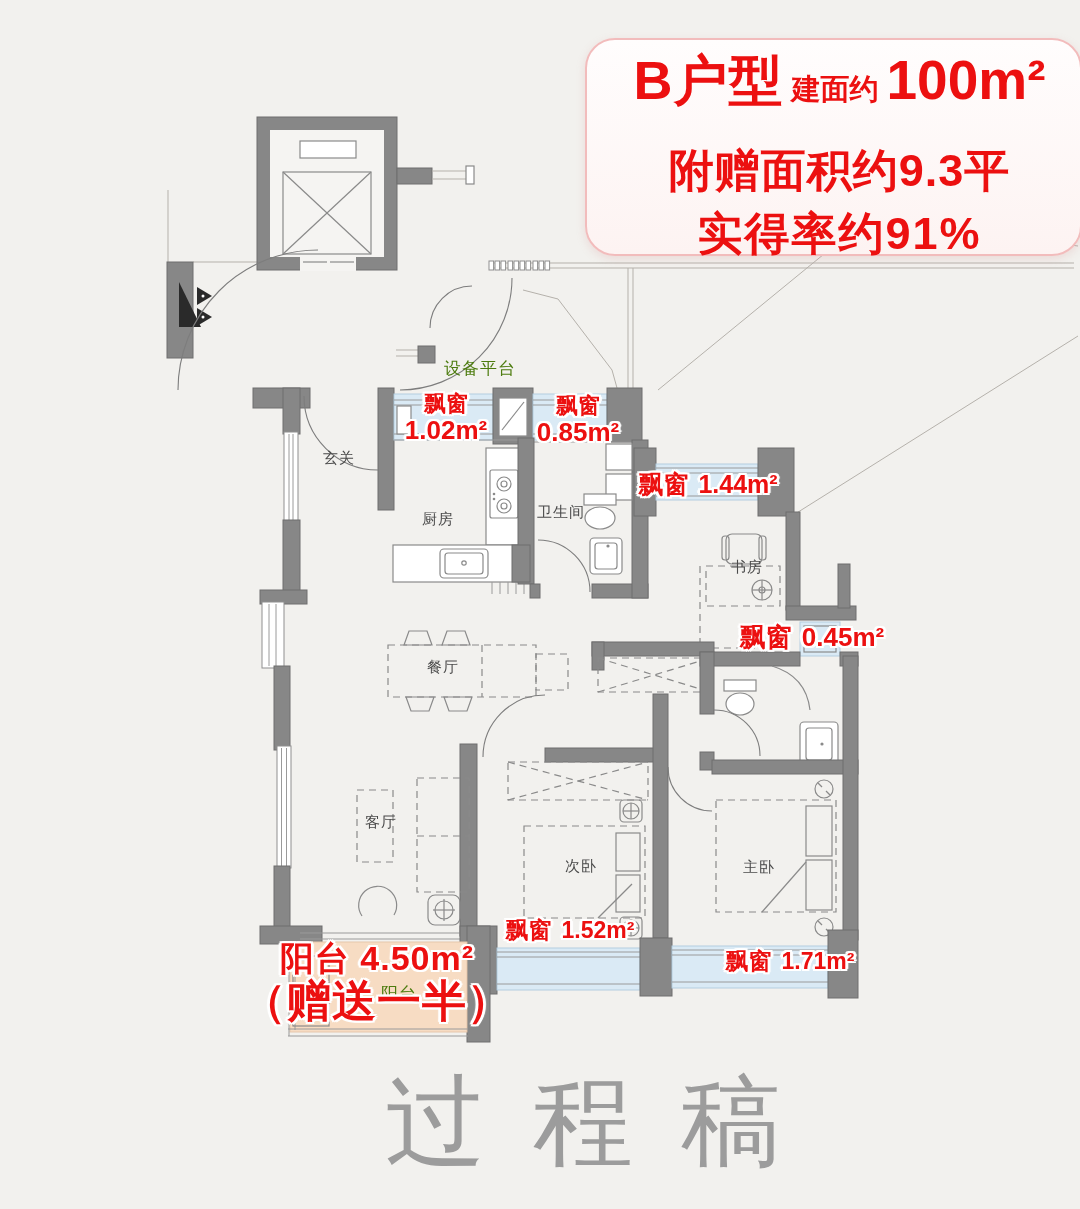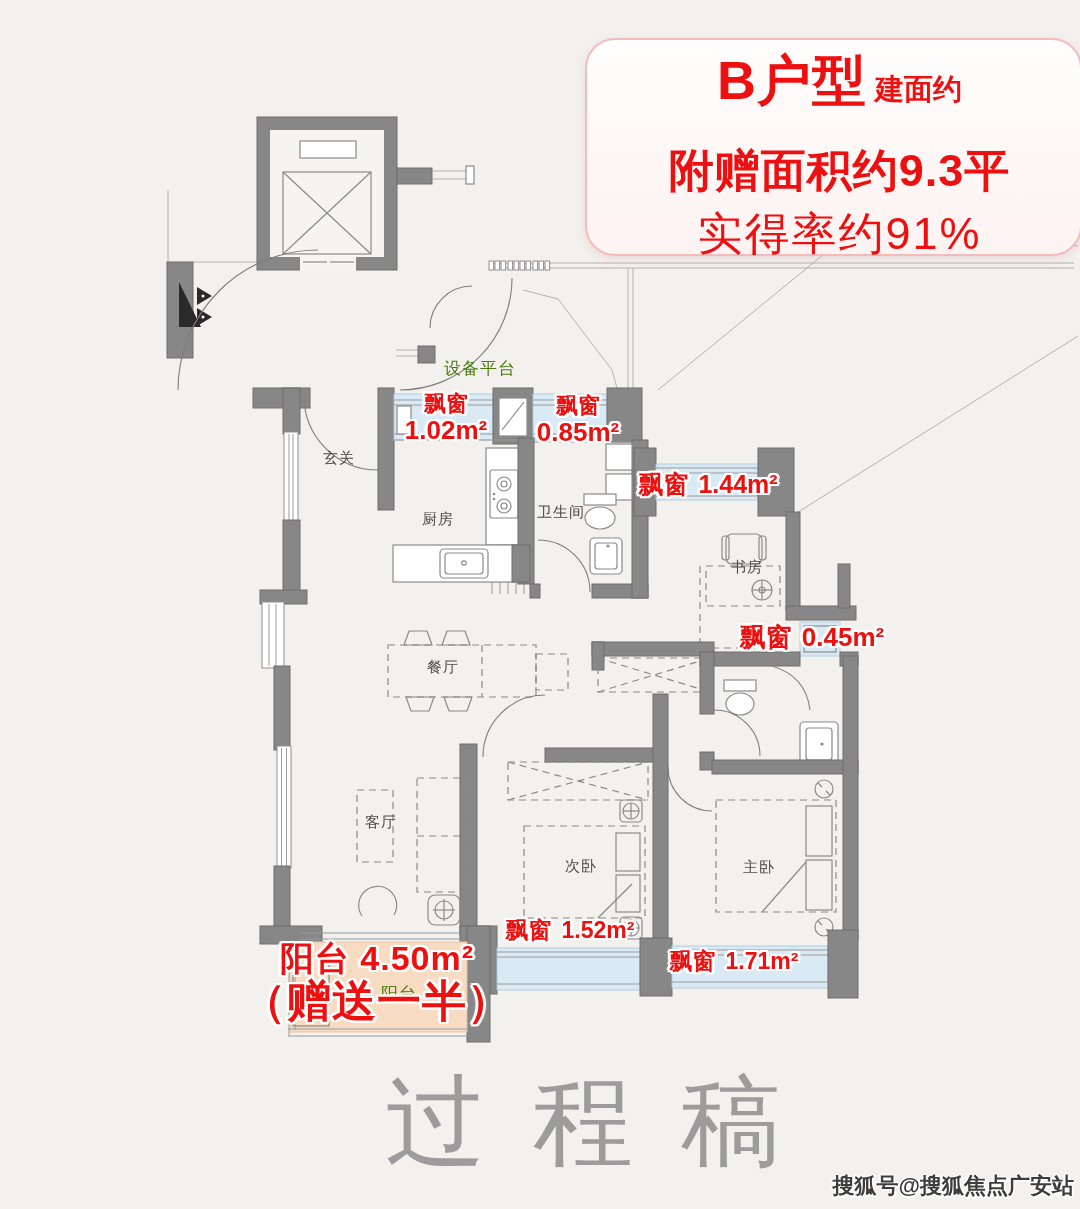--- a/index.html
+++ b/index.html
@@ -40,21 +40,21 @@
 
   .title-card{position:absolute;left:585px;top:38px;width:481px;height:214px;border-radius:30px;
     background:linear-gradient(180deg,#fffdfd 0%,#fdf3f2 100%);border:2px solid #f2bcbc;
     box-shadow:0 3px 8px rgba(214,150,150,0.25);display:flex;flex-direction:column;
     align-items:center;justify-content:center;color:var(--accent);padding-left:12px;}
   .tc-line1{display:flex;align-items:baseline;gap:8px;}
   .tc-model{font-size:54px;font-weight:900;letter-spacing:1px;}
   .tc-prefix{font-size:29px;font-weight:700;margin-top:40px;}
   .tc-area{font-size:55px;font-weight:900;}
   .tc-line2{font-size:45px;font-weight:600;margin-top:23px;letter-spacing:1px;}
-  .tc-line3{font-size:45px;font-weight:400;margin-top:3px;letter-spacing:2px;}
+  .tc-line3{font-size:45px;font-weight:700;margin-top:3px;letter-spacing:2px;}
 
   .watermark{position:absolute;left:385px;top:1056px;font-family:"Liberation Serif","DejaVu Serif",serif;
     font-size:100px;color:var(--watermark);letter-spacing:48px;white-space:nowrap;}
   .credit{position:absolute;right:6px;bottom:8px;font-size:22px;font-weight:bold;color:#3d3d3d;
     text-shadow:1.5px 0 0 #fff,-1.5px 0 0 #fff,0 1.5px 0 #fff,0 -1.5px 0 #fff,1.5px 1.5px 0 #fff,-1.5px -1.5px 0 #fff;}
 </style>
 </head>
 <body>
 
 <div class="stage">
@@ -354,32 +354,32 @@
   </div>
   <div class="red-label red-inline" style="left:708px;top:485px;">
     <span>飘窗</span><span class="gap"></span><span>1.44m²</span>
   </div>
   <div class="red-label red-inline" style="left:812px;top:637px;font-size:26px;">
     <span>飘窗</span><span class="gap"></span><span>0.45m²</span>
   </div>
   <div class="red-label red-inline" style="left:570px;top:931px;font-size:23px;">
     <span>飘窗</span><span class="gap"></span><span>1.52m²</span>
   </div>
-  <div class="red-label red-inline" style="left:734px;top:962px;font-size:23px;">
+  <div class="red-label red-inline" style="left:790px;top:962px;font-size:23px;">
     <span>飘窗</span><span class="gap"></span><span>1.71m²</span>
   </div>
   <div class="red-label balcony-red" style="left:377px;top:983px;">
     <span class="b1">阳台 4.50m²</span>
     <span class="b2">（赠送一半）</span>
   </div>
 
   <div class="title-card">
     <div class="tc-line1">
       <span class="tc-model">B户型</span>
       <span class="tc-prefix">建面约</span>
+      <span class="tc-area">100m²</span>
     </div>
     <div class="tc-line2">附赠面积约9.3平</div>
     <div class="tc-line3">实得率约91%</div>
   </div>
 
   <div class="watermark">过程稿</div>
-  <div class="credit">搜狐号@搜狐焦点广安站</div>
 </div>
 
 </body></html>

